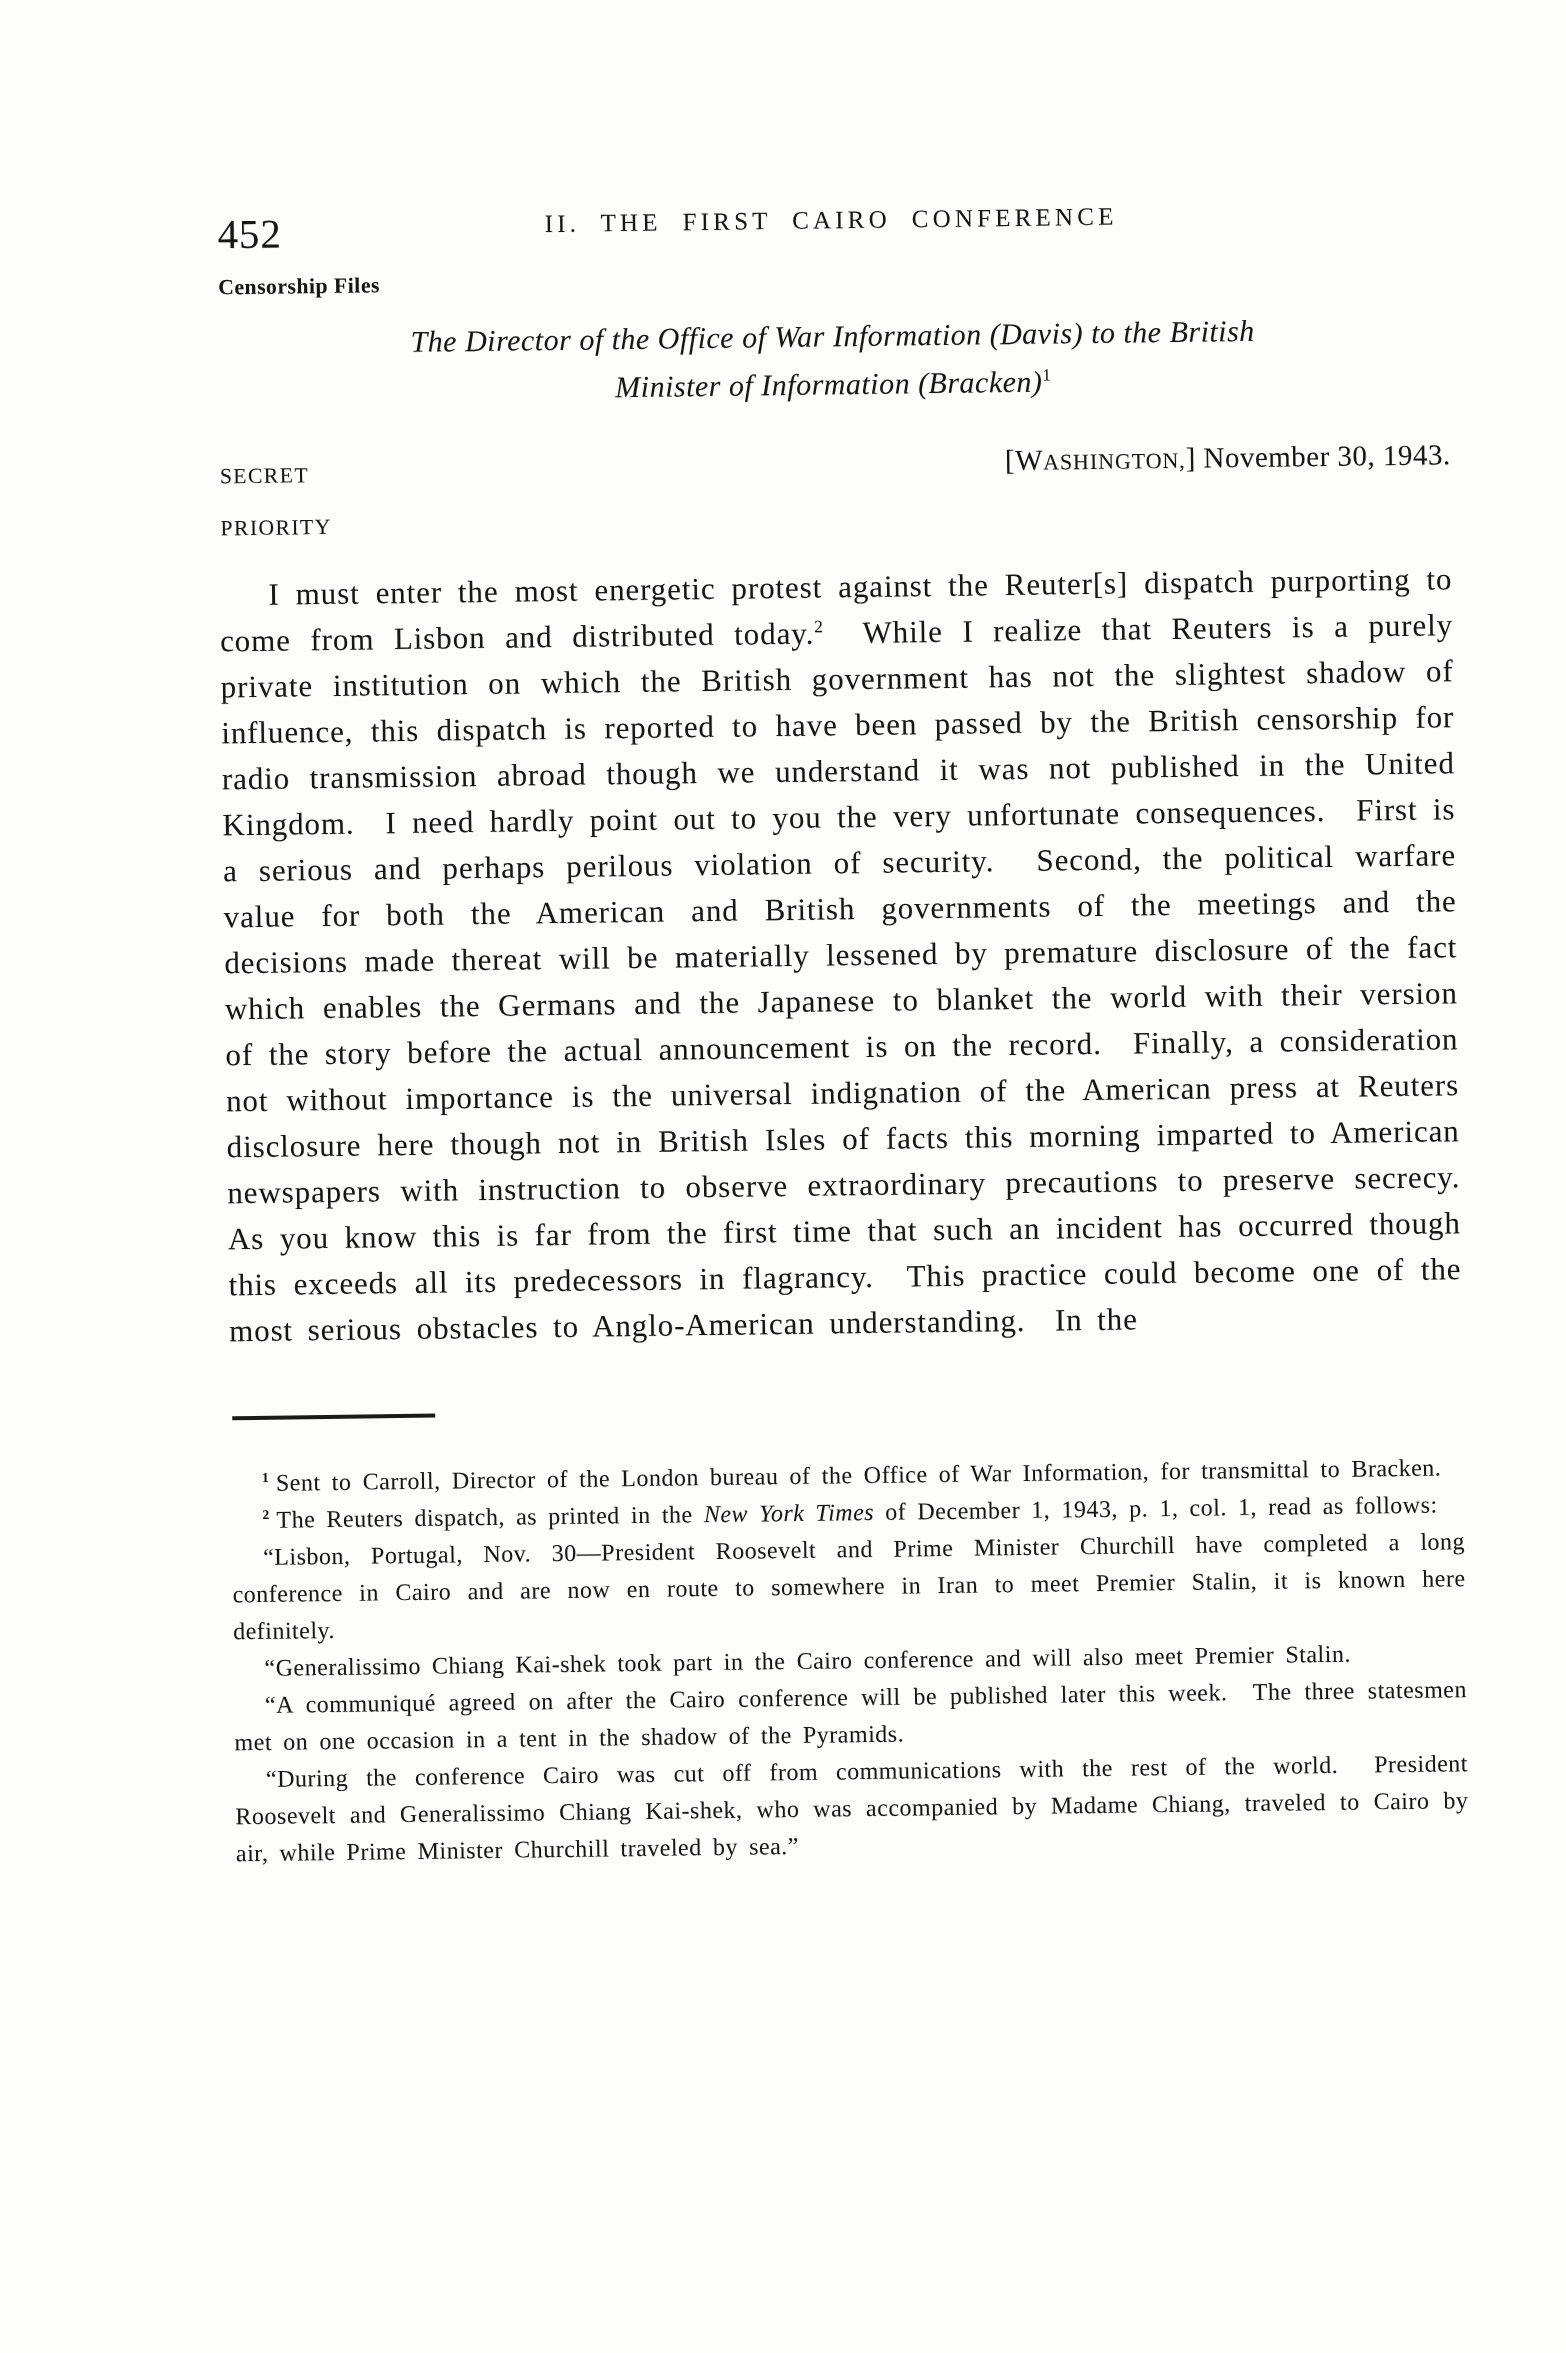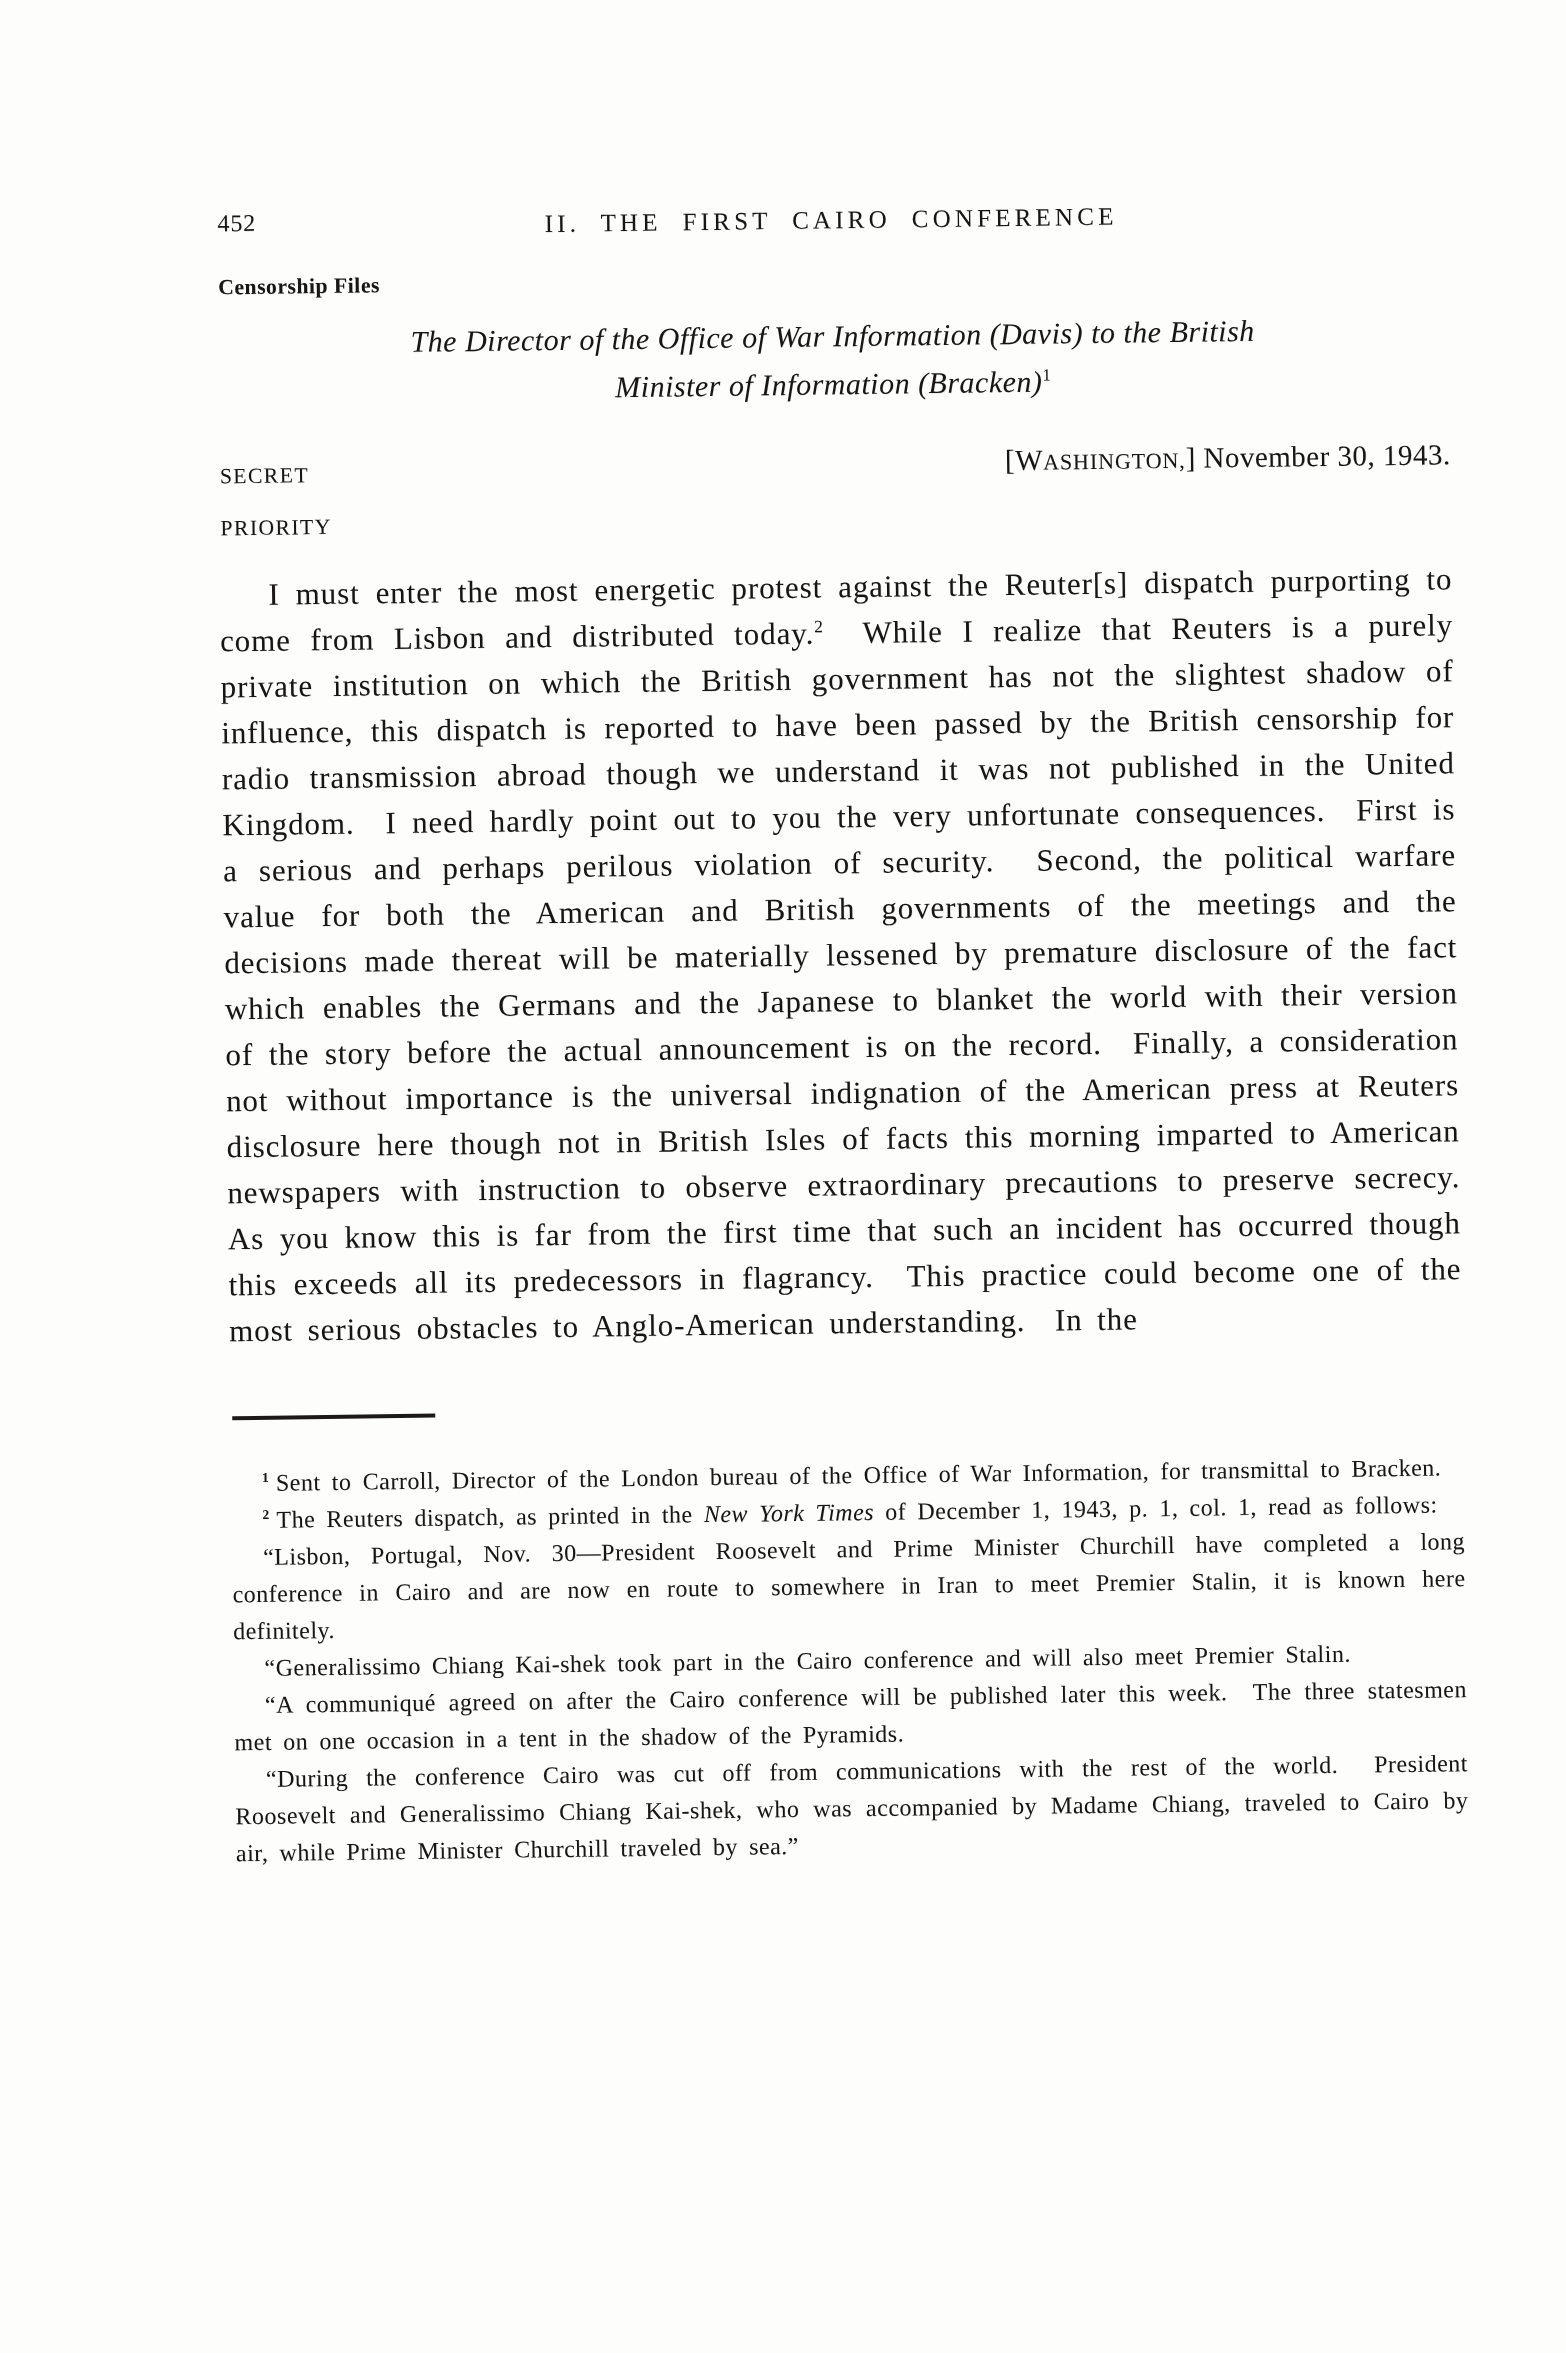--- a/index.html
+++ b/index.html
@@ -7,21 +7,21 @@
     position:relative; width:1567px; height:2542px;
     background:#fdfdfb; overflow:hidden;
     font-family:"Liberation Serif", serif; color:#171614;
   }
   .tilt { transform:rotate(-0.75deg); transform-origin:50% 38%; }
   .content {
     margin-left:221px; padding-top:203px; width:1233px;
     text-shadow:0.4px 0.4px 0 rgba(25,23,20,0.16);
   }
   .header-row { position:relative; height:40px; margin-bottom:24.5px; }
-  .page-number { position:absolute; left:2.8px; top:0; font-size:24px; letter-spacing:0.9px; }
+  .page-number { position:absolute; left:2.8px; top:0; font-size:41px; letter-spacing:0.9px; }
   .running-header {
     display:block; text-align:center; padding-top:3.8px;
     font-size:25px; letter-spacing:4.2px; word-spacing:10.4px;
   }
   .collection-note { font-size:21.7px; font-weight:bold; letter-spacing:0.5px; margin:0 0 20px 2.8px; }
   .doc-title {
     text-align:center; font-style:italic; font-size:30px;
     line-height:48px; margin:0 0 34px 0; letter-spacing:0.5px;
   }
   .doc-title sup { font-style:normal; }

